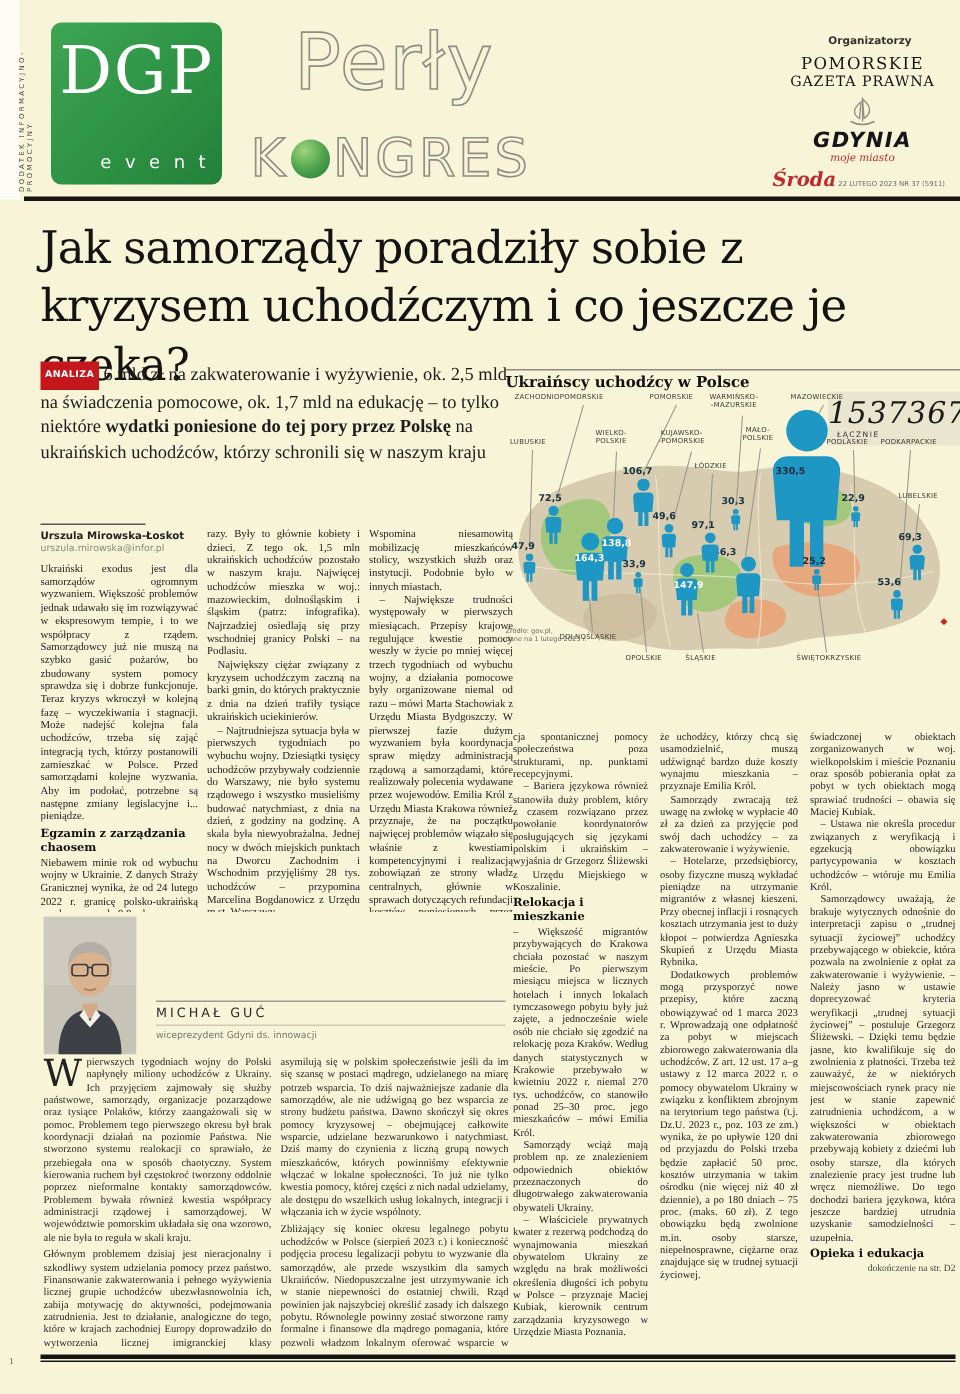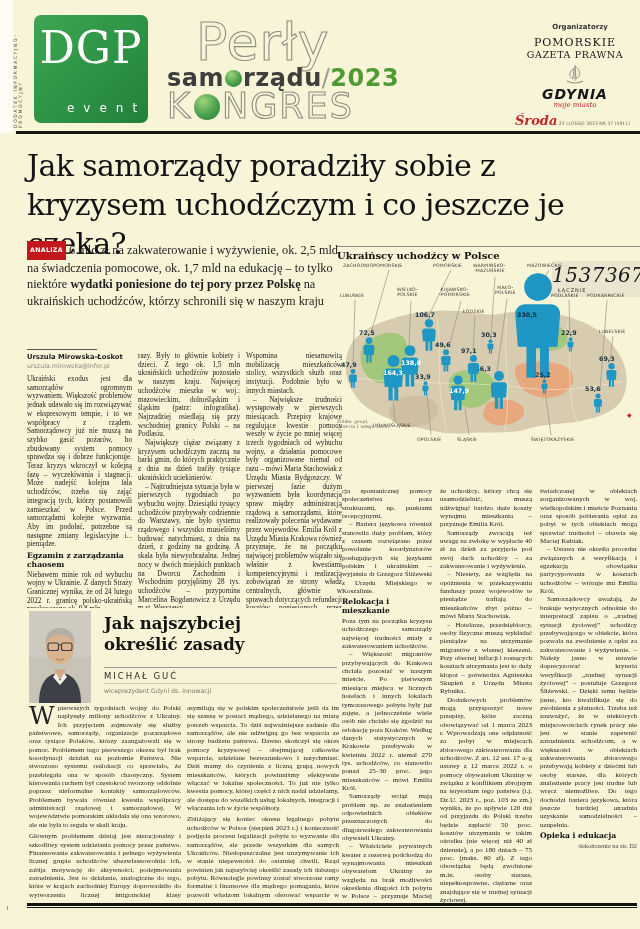--- a/index.html
+++ b/index.html
@@ -120,21 +120,20 @@
 
   <div class="white-strip"></div>
   <div class="vertical-label">DODATEK INFORMACYJNO-PROMOCYJNY</div>
 
   <div class="dgp-box">
     <div class="dgp-text">DGP</div>
     <div class="dgp-event">event</div>
   </div>
 
   <div class="perly">Perły</div>
-  <div class="samorzadu"><span>sam</span><span class="ball ball-o"></span><span>rządu</span><span class="slash">/</span><span class="year">2023</span></div>
   <div class="kongres"><span class="kpart">K</span><span class="ball ball-O"></span><span class="kpart">NGRES</span></div>
 
   <div class="organizers">Organizatorzy</div>
   <div class="dziennik1">POMORSKIE</div>
   <div class="dziennik2">GAZETA PRAWNA</div>
 
   <div class="sail">
     <svg width="26" height="22" viewBox="0 0 26 22">
       <path d="M13,1 L13,17" stroke="#8d8d85" stroke-width="0.8" fill="none"></path>
       <path d="M13,2 C18,6 20,11 14,15 Z" fill="none" stroke="#8d8d85" stroke-width="0.9"></path>
@@ -170,29 +169,27 @@
       <p>– Najtrudniejsza sytuacja była w pierwszych tygodniach po wybuchu wojny. Dziesiątki tysięcy uchodźców przybywały codziennie do Warszawy, nie było systemu rządowego i wszystko musieliśmy budować natychmiast, z dnia na dzień, z godziny na godzinę. A skala była niewyobrażalna. Jednej nocy w dwóch miejskich punktach na Dworcu Zachodnim i Wschodnim przyjęliśmy 28 tys. uchodźców – przypomina Marcelina Bogdanowicz z Urzędu m.st. Warszawy.</p>
     </div>
   <div class="col" id="col3">
       <p>Wspomina niesamowitą mobilizację mieszkańców stolicy, wszystkich służb oraz instytucji. Podobnie było w innych miastach.</p>
       <p>– Największe trudności występowały w pierwszych miesiącach. Przepisy krajowe regulujące kwestie pomocy weszły w życie po mniej więcej trzech tygodniach od wybuchu wojny, a działania pomocowe były organizowane niemal od razu – mówi Marta Stachowiak z Urzędu Miasta Bydgoszczy. W pierwszej fazie dużym wyzwaniem była koordynacja spraw między administracją rządową a samorządami, które realizowały polecenia wydawane przez wojewodów. Emilia Król z Urzędu Miasta Krakowa również przyznaje, że na początku najwięcej problemów wiązało się właśnie z kwestiami kompetencyjnymi i realizacją zobowiązań ze strony władz centralnych, głównie w sprawach dotyczących refundacji kosztów poniesionych przez miasto.</p>
     </div>
   <div class="col c-right" id="col4">
       <p>cja spontanicznej pomocy społeczeństwa poza strukturami, np. punktami recepcyjnymi.</p>
       <p>– Bariera językowa również stanowiła duży problem, który z czasem rozwiązano przez powołanie koordynatorów posługujących się językami polskim i ukraińskim – wyjaśnia dr Grzegorz Śliżewski z Urzędu Miejskiego w Koszalinie.</p>
       <h4>Relokacja i mieszkanie</h4>
-      <p>Poza tym na początku kryzysu uchodźczego samorządy najwięcej trudności miały z zakwaterowaniem uchodźców.</p>
       <p>– Większość migrantów przybywających do Krakowa chciała pozostać w naszym mieście. Po pierwszym miesiącu miejsca w licznych hotelach i innych lokalach tymczasowego pobytu były już zajęte, a jednocześnie wiele osób nie chciało się zgodzić na relokację poza Kraków. Według danych statystycznych w Krakowie przebywało w kwietniu 2022 r. niemal 270 tys. uchodźców, co stanowiło ponad 25–30 proc. jego mieszkańców – mówi Emilia Król.</p>
       <p>Samorządy wciąż mają problem np. ze znalezieniem odpowiednich obiektów przeznaczonych do długotrwałego zakwaterowania obywateli Ukrainy.</p>
       <p>– Właściciele prywatnych kwater z rezerwą podchodzą do wynajmowania mieszkań obywatelom Ukrainy ze względu na brak możliwości określenia długości ich pobytu w Polsce – przyznaje Maciej Kubiak, kierownik centrum zarządzania kryzysowego w Urzędzie Miasta Poznania.</p>
     </div>
   <div class="col c-right" id="col5">
       <p>że uchodźcy, którzy chcą się usamodzielnić, muszą udźwignąć bardzo duże koszty wynajmu mieszkania – przyznaje Emilia Król.</p>
       <p>Samorządy zwracają też uwagę na zwłokę w wypłacie 40 zł za dzień za przyjęcie pod swój dach uchodźcy – za zakwaterowanie i wyżywienie.</p>
-      <p>– Niestety, ze względu na opóźnienia w przekazywaniu funduszy przez wojewodów te pieniądze trafiają do mieszkańców zbyt późno – mówi Marta Stachowiak.</p>
       <p>– Hotelarze, przedsiębiorcy, osoby fizyczne muszą wykładać pieniądze na utrzymanie migrantów z własnej kieszeni. Przy obecnej inflacji i rosnących kosztach utrzymania jest to duży kłopot – potwierdza Agnieszka Skupień z Urzędu Miasta Rybnika.</p>
       <p>Dodatkowych problemów mogą przysporzyć nowe przepisy, które zaczną obowiązywać od 1 marca 2023 r. Wprowadzają one odpłatność za pobyt w miejscach zbiorowego zakwaterowania dla uchodźców. Z art. 12 ust. 17 a–g ustawy z 12 marca 2022 r. o pomocy obywatelom Ukrainy w związku z konfliktem zbrojnym na terytorium tego państwa (t.j. Dz.U. 2023 r., poz. 103 ze zm.) wynika, że po upływie 120 dni od przyjazdu do Polski trzeba będzie zapłacić 50 proc. kosztów utrzymania w takim ośrodku (nie więcej niż 40 zł dziennie), a po 180 dniach – 75 proc. (maks. 60 zł). Z tego obowiązku będą zwolnione m.in. osoby starsze, niepełnosprawne, ciężarne oraz znajdujące się w trudnej sytuacji życiowej.</p>
     </div>
   <div class="col c-right" id="col6">
       <p>świadczonej w obiektach zorganizowanych w woj. wielkopolskim i mieście Poznaniu oraz sposób pobierania opłat za pobyt w tych obiektach mogą sprawiać trudności – obawia się Maciej Kubiak.</p>
       <p>– Ustawa nie określa procedur związanych z weryfikacją i egzekucją obowiązku partycypowania w kosztach uchodźców – wtóruje mu Emilia Król.</p>
       <p>Samorządowcy uważają, że brakuje wytycznych odnośnie do interpretacji zapisu o „trudnej sytuacji życiowej” uchodźcy przebywającego w obiekcie, która pozwala na zwolnienie z opłat za zakwaterowanie i wyżywienie. – Należy jasno w ustawie doprecyzować kryteria weryfikacji „trudnej sytuacji życiowej” – postuluje Grzegorz Śliżewski. – Dzięki temu będzie jasne, kto kwalifikuje się do zwolnienia z płatności. Trzeba też zauważyć, że w niektórych miejscowościach rynek pracy nie jest w stanie zapewnić zatrudnienia uchodźcom, a w większości w obiektach zakwaterowania zbiorowego przebywają kobiety z dziećmi lub osoby starsze, dla których znalezienie pracy jest trudne lub wręcz niemożliwe. Do tego dochodzi bariera językowa, która jeszcze bardziej utrudnia uzyskanie samodzielności – uzupełnia.</p>
       <h4>Opieka i edukacja</h4>
       <p class="cont">dokończenie na str. D2</p>
     </div>
@@ -351,22 +348,20 @@
     <path d="M10,92 C10,70 20,62 31,62 C42,62 52,70 52,92 Z" fill="#3d4046"></path>
     <path d="M26,58 h10 v10 h-10 Z" fill="#d3a986"></path>
     <path d="M27,62 L31,70 L35,62 L38,66 L31,74 L24,66 Z" fill="#f2f0ea"></path>
     <ellipse cx="31" cy="36" rx="14.5" ry="17" fill="#d9b28f"></ellipse>
     <path d="M16.5,34 C16,22 23,17 31,17 C39,17 46,22 45.5,34 C43,26 37,24 31,24 C25,24 19,26 16.5,34 Z" fill="#b4afa6"></path>
     <rect x="19" y="32" width="10.5" height="7.5" rx="2" fill="none" stroke="#3a3a3a" stroke-width="1.1"></rect>
     <rect x="32.5" y="32" width="10.5" height="7.5" rx="2" fill="none" stroke="#3a3a3a" stroke-width="1.1"></rect>
     <path d="M29.5,34 h3" stroke="#3a3a3a" stroke-width="1"></path>
     <path d="M27,48 Q31,50.5 35,48" stroke="#a57d5e" stroke-width="1" fill="none"></path>
   </svg>
-  <div class="inset-title">Jak najszybciej
-określić zasady</div>
   <div class="inset-rule1"></div>
   <div class="inset-name">MICHAŁ GUĆ</div>
   <div class="inset-rule2"></div>
   <div class="inset-role">wiceprezydent Gdyni ds. innowacji</div>
   <div class="bcol" id="bcolA">
       <p class="dc">W pierwszych tygodniach wojny do Polski napłynęły miliony uchodźców z Ukrainy. Ich przyjęciem zajmowały się służby państwowe, samorządy, organizacje pozarządowe oraz tysiące Polaków, którzy zaangażowali się w pomoc. Problemem tego pierwszego okresu był brak koordynacji działań na poziomie Państwa. Nie stworzono systemu realokacji co sprawiało, że przebiegała ona w sposób chaotyczny. System kierowania ruchem był częstokroć tworzony oddolnie poprzez nieformalne kontakty samorządowców. Problemem bywała również kwestia współpracy administracji rządowej i samorządowej. W województwie pomorskim układała się ona wzorowo, ale nie była to reguła w skali kraju.</p>
       <p>Głównym problemem dzisiaj jest nieracjonalny i szkodliwy system udzielania pomocy przez państwo. Finansowanie zakwaterowania i pełnego wyżywienia licznej grupie uchodźców ubezwłasnowolnia ich, zabija motywację do aktywności, podejmowania zatrudnienia. Jest to działanie, analogiczne do tego, które w krajach zachodniej Europy doprowadziło do wytworzenia licznej imigranckiej klasy „zawodowych” beneficjentów pomocy społecznej. Ukraińcy dobrze</p>
     </div>
   <div class="bcol" id="bcolB">
       <p>asymilują się w polskim społeczeństwie jeśli da im się szansę w postaci mądrego, udzielanego na miarę potrzeb wsparcia. To dziś najważniejsze zadanie dla samorządów, ale nie udźwigną go bez wsparcia ze strony budżetu państwa. Dawno skończył się okres pomocy kryzysowej – obejmującej całkowite wsparcie, udzielane bezwarunkowo i natychmiast. Dziś mamy do czynienia z liczną grupą nowych mieszkańców, których powinniśmy efektywnie włączać w lokalne społeczności. To już nie tylko kwestia pomocy, której części z nich nadal udzielamy, ale dostępu do wszelkich usług lokalnych, integracji i włączania ich w życie wspólnoty.</p>

